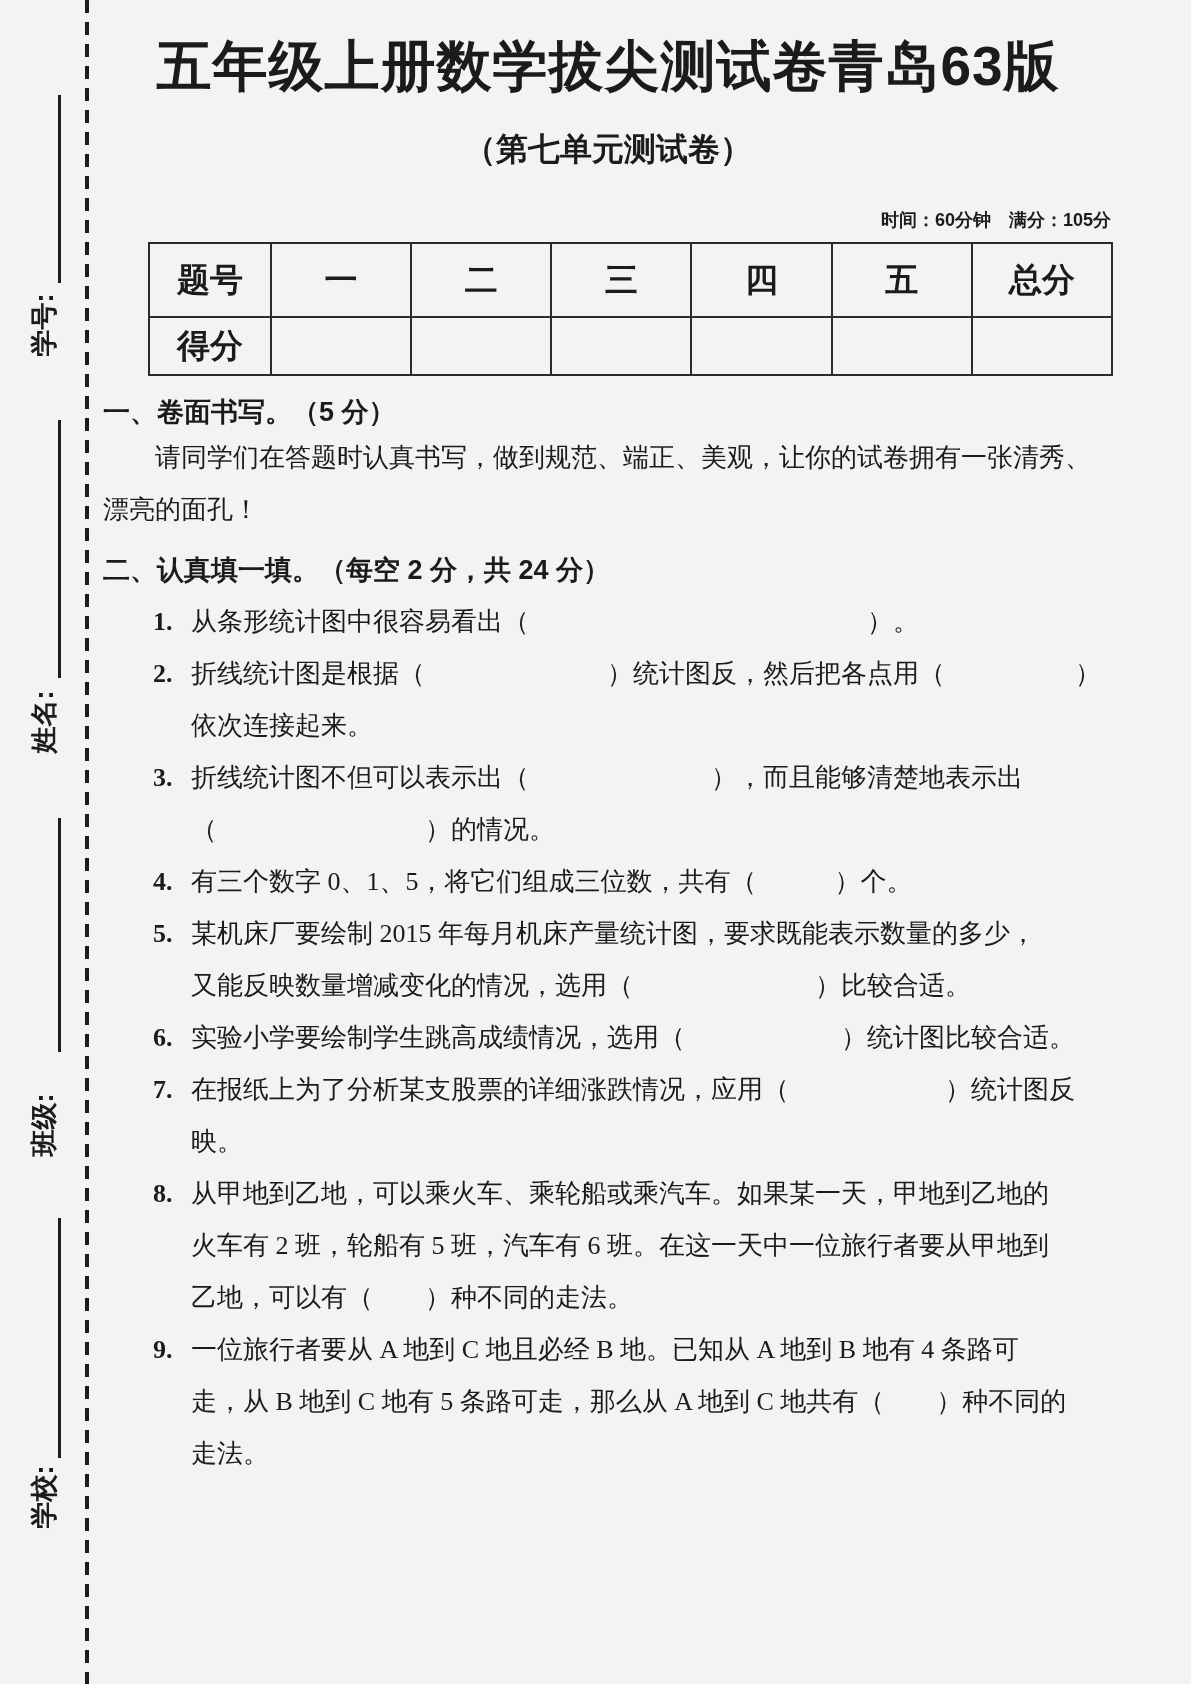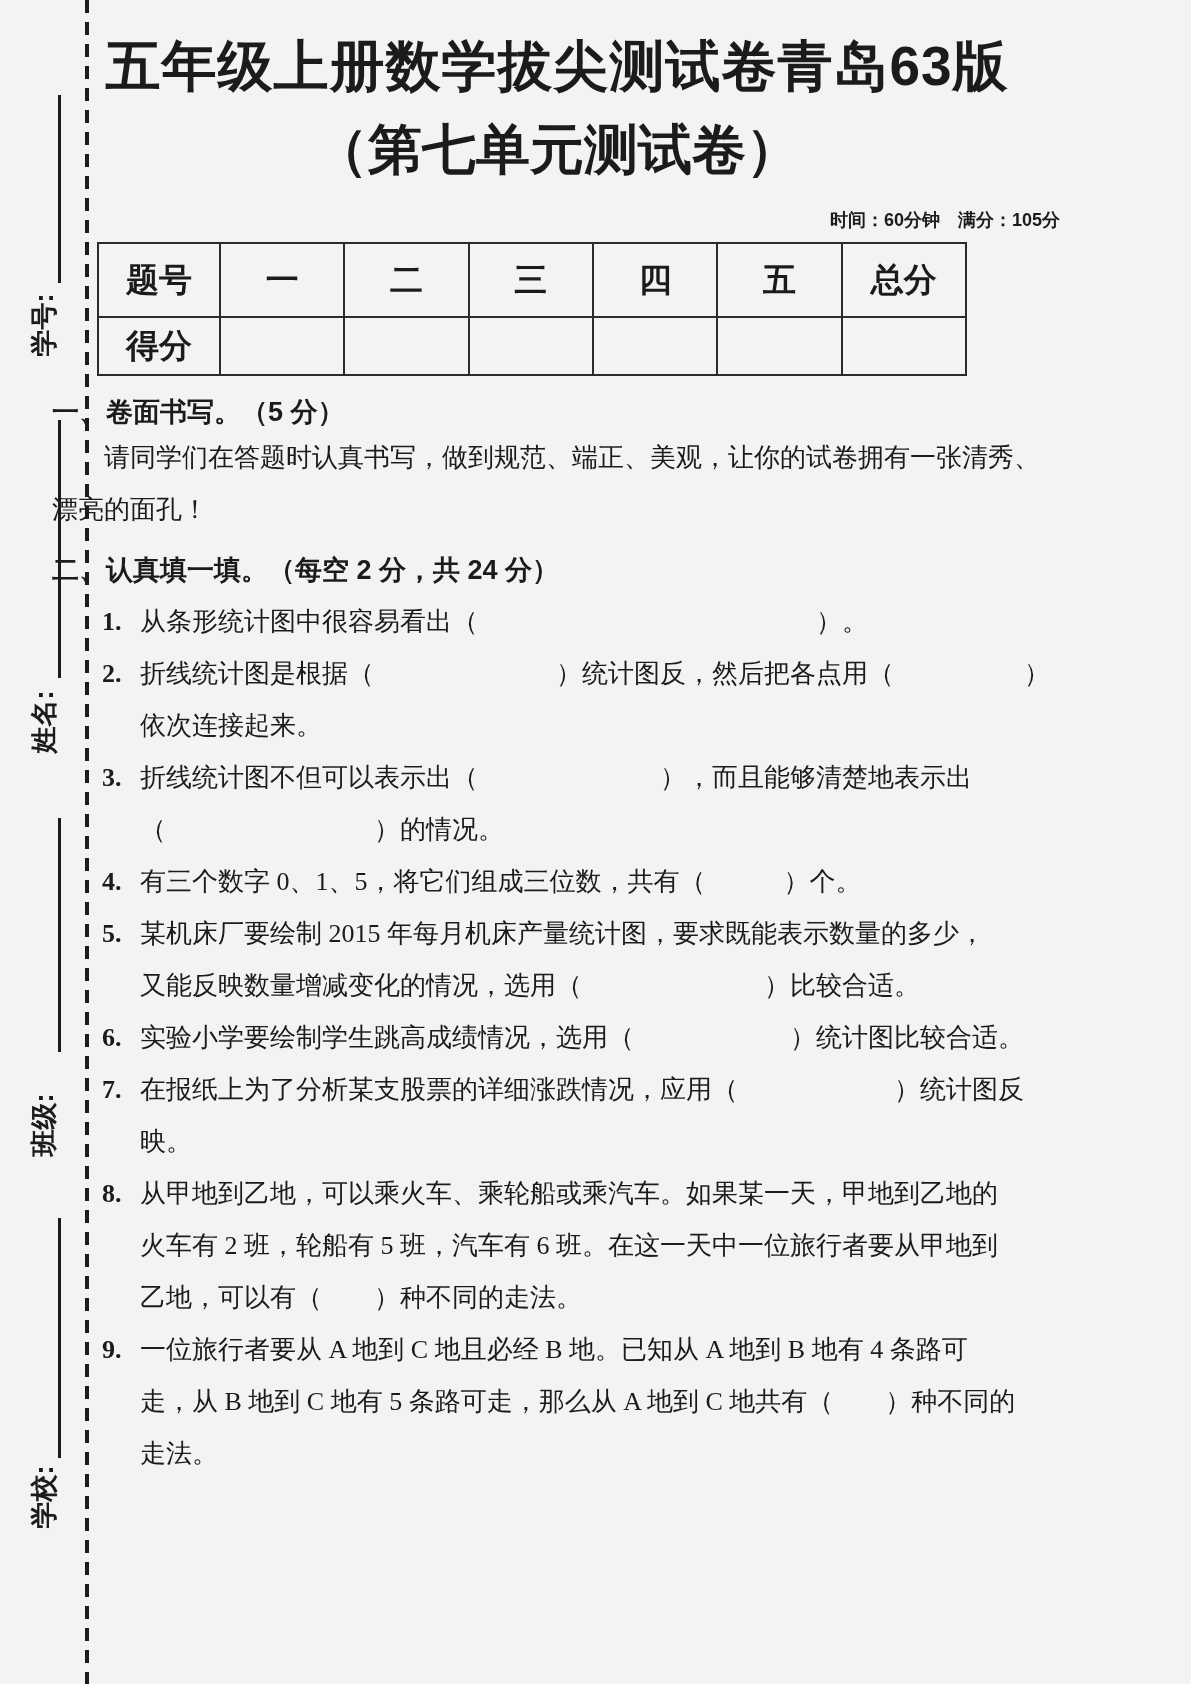--- a/index.html
+++ b/index.html
@@ -43,54 +43,54 @@
   }
   .sl-1 { top: 283px; }
   .sl-2 { top: 680px; }
   .sl-3 { top: 1083px; }
   .sl-4 { top: 1455px; }
 
   
   .main {
     position: absolute;
     left: 0; top: 0;
-    padding-left: 52px;
+    padding-left: 103px;
     width: 1010px;
   }
   .title {
     margin: 30px 0 0 0;
     font-family: "Liberation Sans", "DejaVu Sans", sans-serif;
     font-weight: bold;
     font-size: 55px;
     line-height: 72px;
     text-align: center;
     letter-spacing: 1px;
   }
   .subtitle {
     margin: 16px 0 0 0;
     font-family: "Liberation Sans", "DejaVu Sans", sans-serif;
     font-weight: bold;
-    font-size: 54px;
+    font-size: 32px;
     line-height: 62px;
     text-align: center;
   }
   .meta {
     margin-top: 24px;
     font-family: "Liberation Sans", "DejaVu Sans", sans-serif;
     font-weight: bold;
     font-size: 18px;
     line-height: 32px;
     text-align: right;
     padding-right: 2px;
   }
   table.score-table {
     margin: 6px 0 0 45px;
     border-collapse: collapse;
     table-layout: fixed;
-    width: 870px;
+    width: 965px;
   }
   table.score-table td {
     border: 2px solid #2b2b2b;
     text-align: center;
     vertical-align: middle;
     font-family: "Liberation Sans", "DejaVu Sans", sans-serif;
     font-weight: bold;
     font-size: 33px;
   }
   table.score-table col.c-first { width: 122px; }

